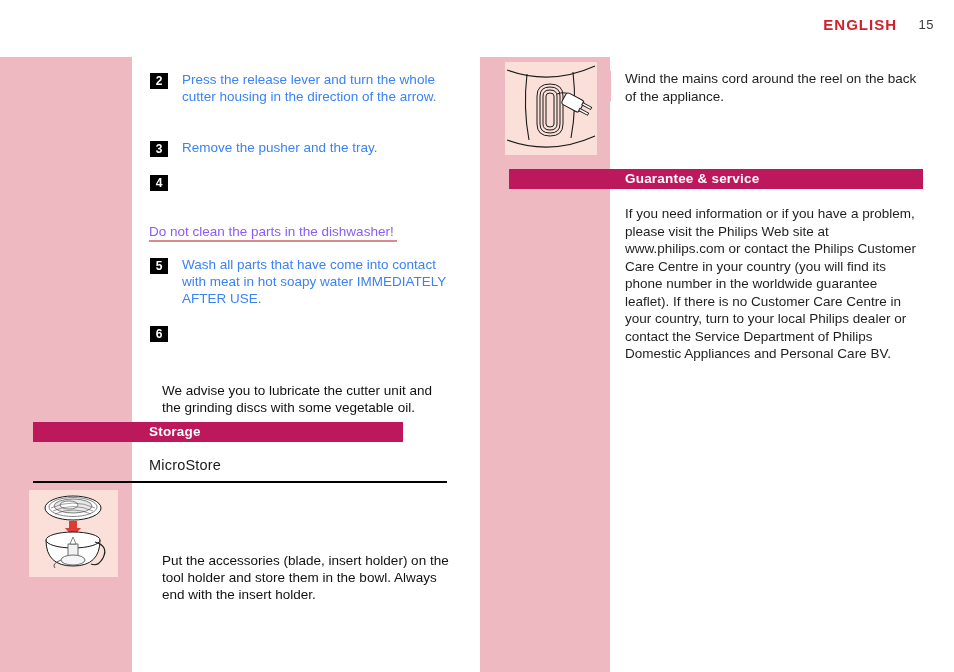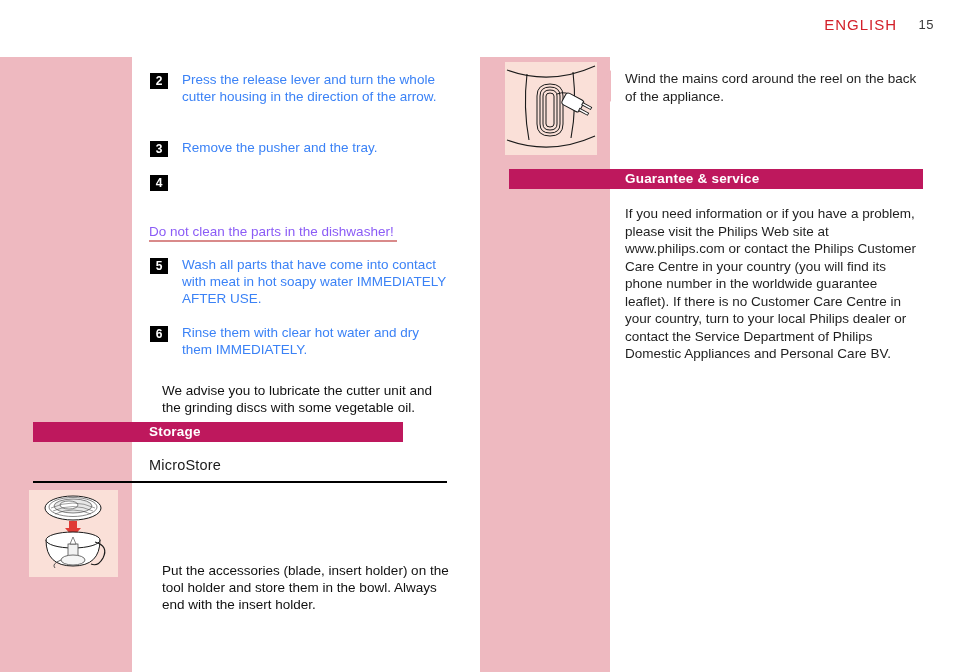--- a/index.html
+++ b/index.html
@@ -22,21 +22,21 @@
     top: 16px;
     left: 0;
     width: 954px;
     height: 24px;
   }
   .hdr-lang {
     position: absolute;
     right: 57px;
     top: 0;
     font-size: 15px;
-    font-weight: normal;
+    font-weight: bold;
     letter-spacing: 1.0px;
     color: #d3202a;
   }
   .hdr-page {
     position: absolute;
     right: 20px;
     top: 1px;
     font-size: 13px;
     color: #3a3a3a;
     letter-spacing: 0.5px;
@@ -201,21 +201,20 @@
   <div class="warn-line" style="top: 166px;">Do not clean the parts in the dishwasher!</div>
   <div class="warn-rule" style="top: 183px;"></div>
 
   <div class="step" style="top: 199px;">
     <span class="step-badge">5</span>
     <span class="step-text">Wash all parts that have come into contact with meat in hot soapy water IMMEDIATELY AFTER USE.</span>
   </div>
 
   <div class="step" style="top: 267px;">
     <span class="step-badge">6</span>
-    <span class="step-text">Rinse them with clear hot water and dry them IMMEDIATELY.</span>
   </div>
 
   <div class="body-para" style="top: 325px;">We advise you to lubricate the cutter unit and the grinding discs with some vegetable oil.</div>
 </div>
 
 <div class="section-bar" id="bar-storage">
   <span>Storage</span>
 </div>
 
 <div class="sub-head" style="top: 457px;">MicroStore</div>
@@ -237,21 +236,21 @@
     <ellipse cx="44" cy="50" rx="27" ry="8" fill="#ffffff" stroke="#1a1a1a" stroke-width="1"></ellipse>
     <path d="M66 52 q14 4 8 16 q-5 9 -12 6" fill="none" stroke="#1a1a1a" stroke-width="1.2"></path>
     <rect x="39" y="54" width="10" height="14" fill="#f2f2f2" stroke="#333333" stroke-width="0.7"></rect>
     <path d="M41 54 l3 -7 l3 7 z" fill="#ffffff" stroke="#333333" stroke-width="0.6"></path>
     <ellipse cx="44" cy="70" rx="12" ry="5" fill="#f5f5f5" stroke="#333333" stroke-width="0.7"></ellipse>
     <path d="M32 70 q-10 4 -6 8" fill="none" stroke="#333333" stroke-width="0.8"></path>
   </svg>
 </div>
 <div class="illus-tab" style="left: 118px; top: 518px;"></div>
 
-<div class="body-para" style="top: 552px; width: 292px; margin-top: 10px;">Put the accessories (blade, insert holder) on the tool holder and store them in the bowl. Always end with the insert holder.</div>
+<div class="body-para" style="top: 552px; width: 292px;">Put the accessories (blade, insert holder) on the tool holder and store them in the bowl. Always end with the insert holder.</div>
 
 <div class="column" id="col-right"></div>
 
 <div class="illus" style="left: 505px; top: 62px; width: 92px; height: 93px;">
   <svg width="92" height="93" viewBox="0 0 92 93">
     <path d="M0 6 q46 16 92 -4 l0 90 q-46 -20 -92 -4 z" fill="#fae0d8"></path>
     <path d="M2 8 q44 16 88 -4" fill="none" stroke="#1a1a1a" stroke-width="1.1"></path>
     <path d="M2 78 q44 16 88 -4" fill="none" stroke="#1a1a1a" stroke-width="1.1"></path>
     <path d="M22 12 q-4 34 2 66" fill="none" stroke="#1a1a1a" stroke-width="1.1"></path>
     <path d="M68 10 q4 34 -2 66" fill="none" stroke="#1a1a1a" stroke-width="1.1"></path>

